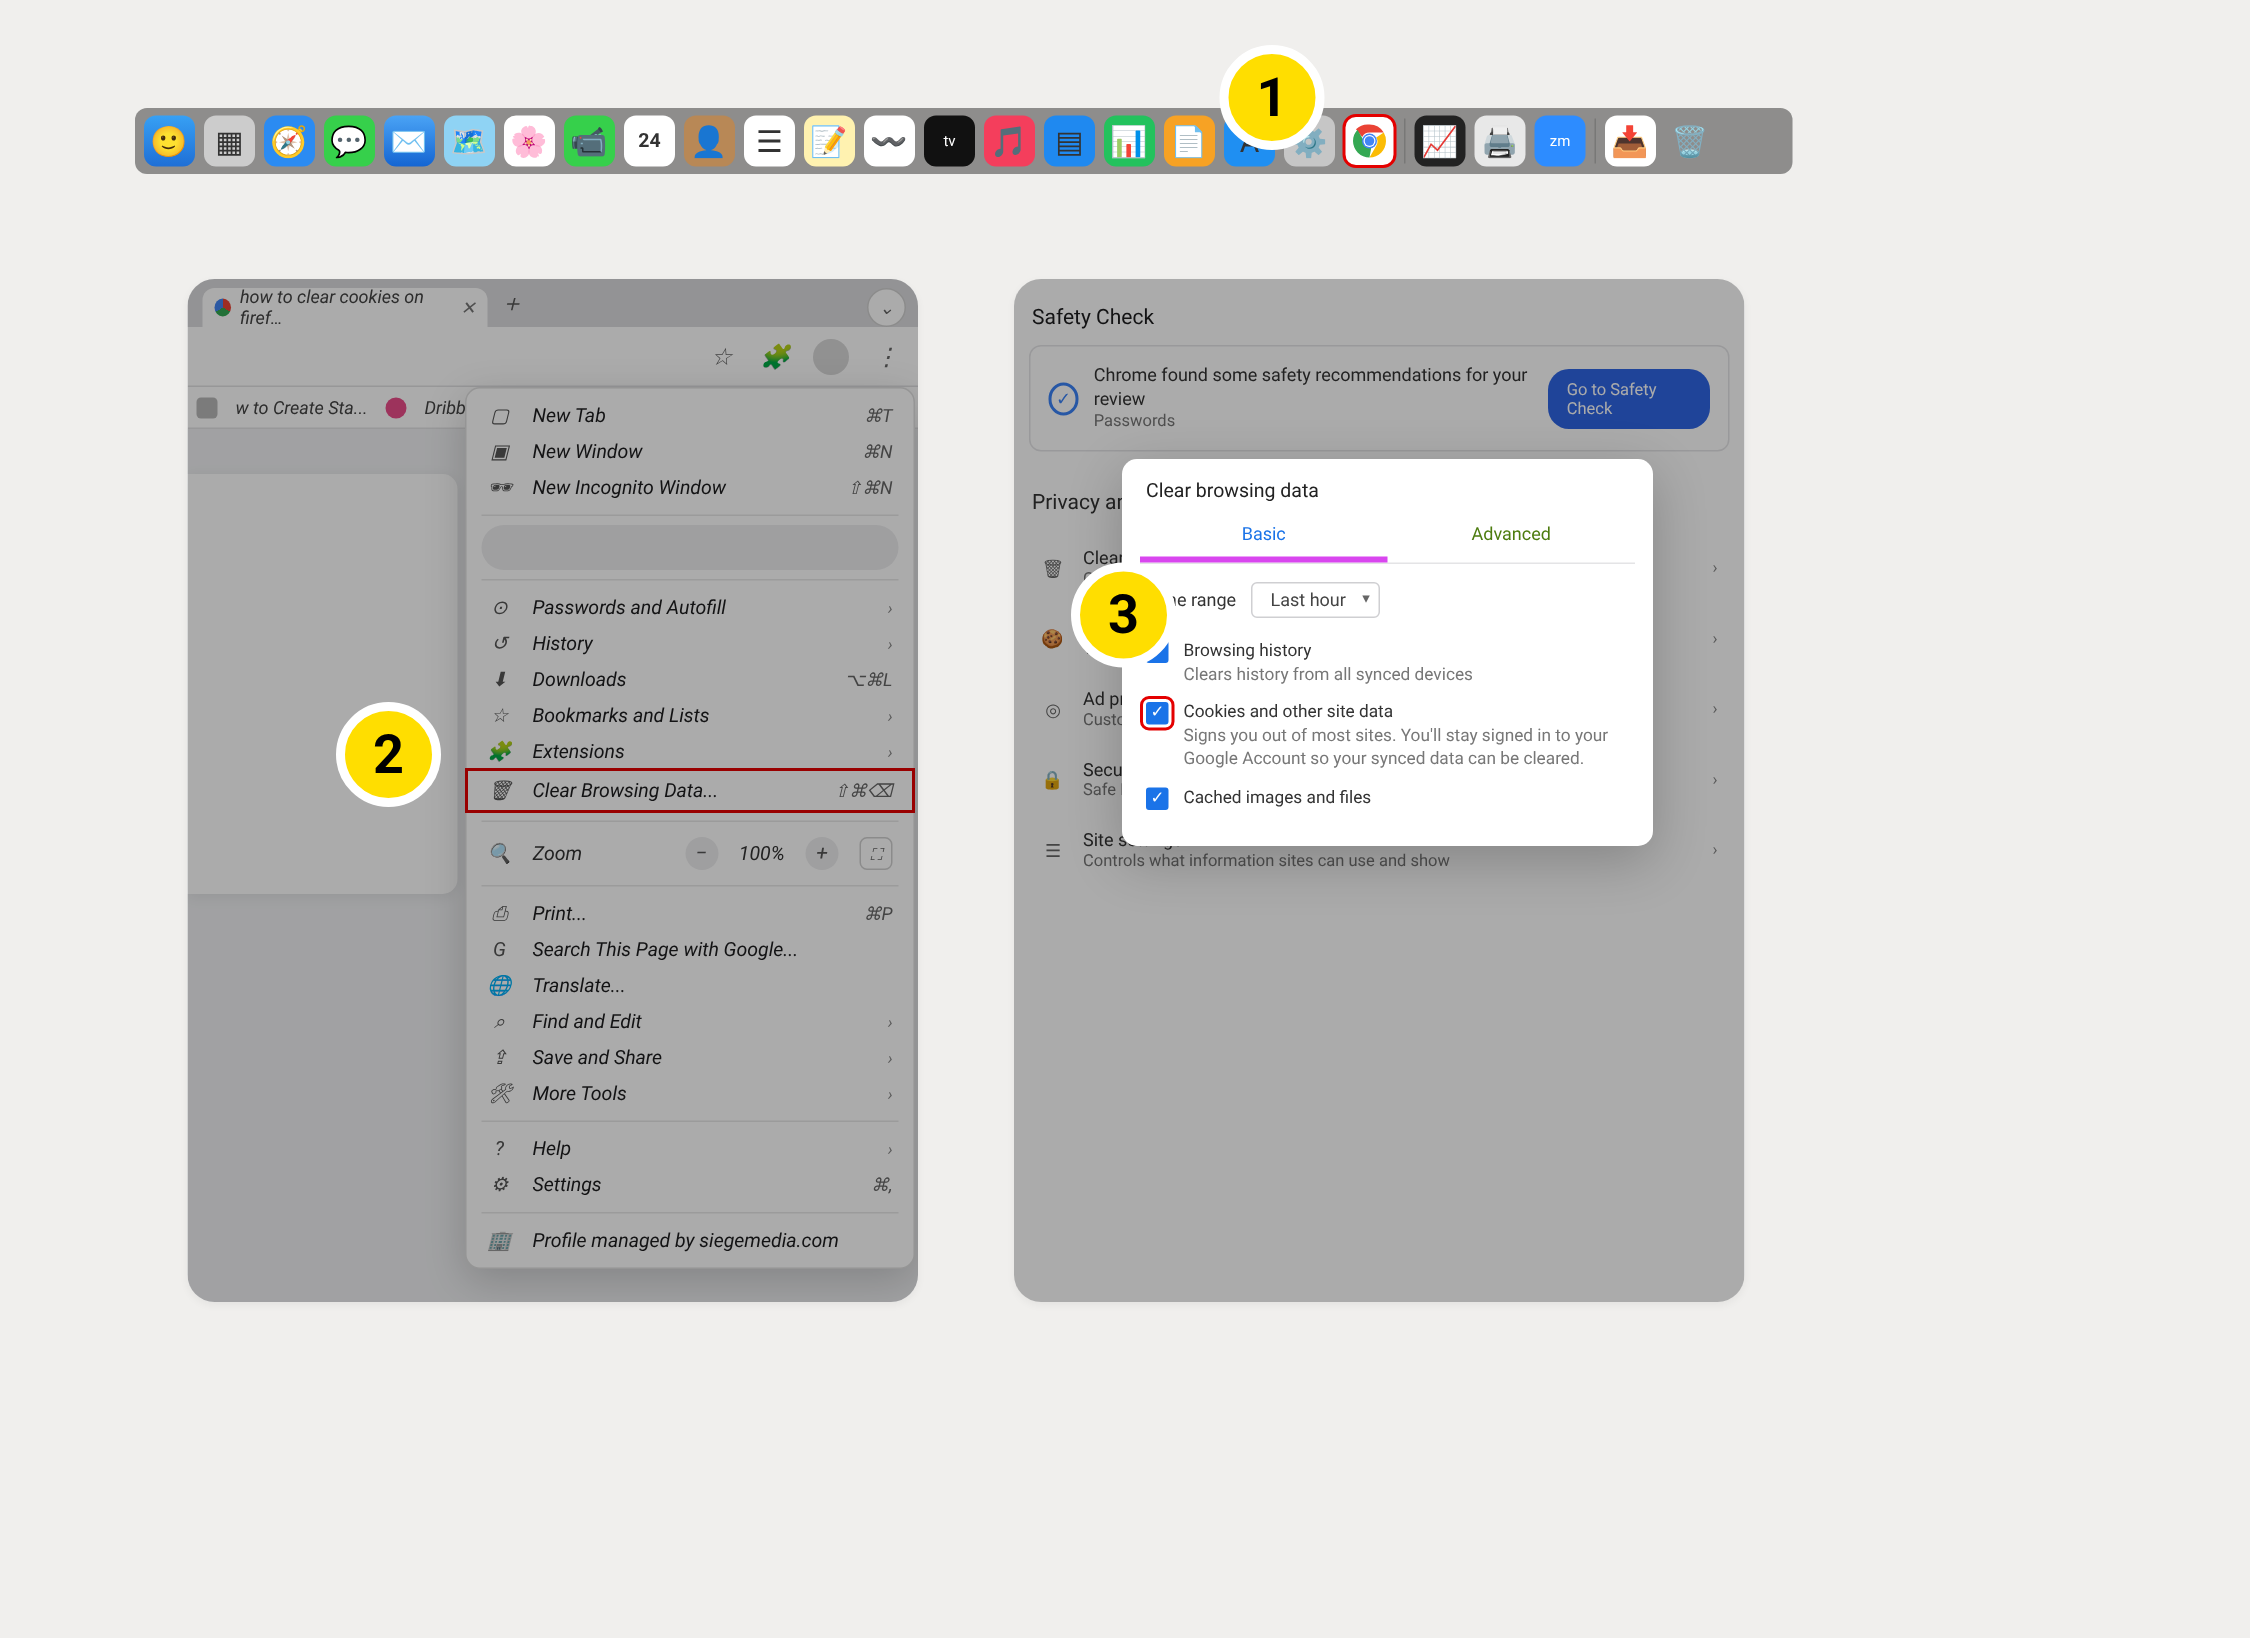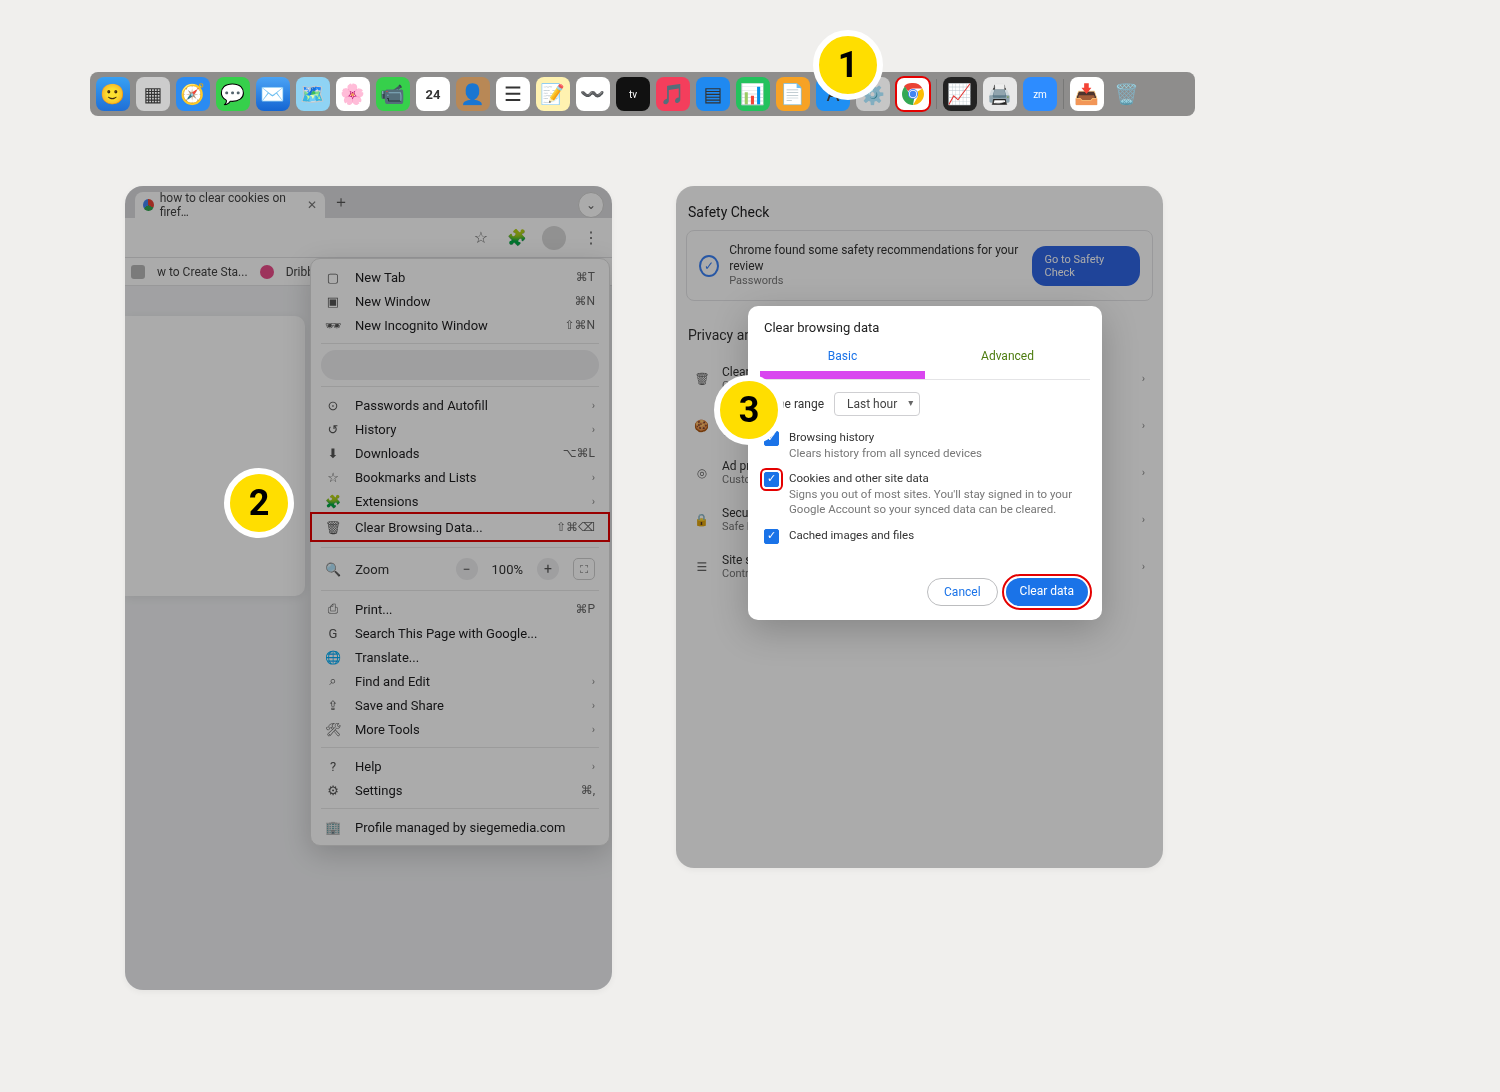--- a/index.html
+++ b/index.html
@@ -41,21 +41,21 @@
   
   .card {
     position: absolute; border-radius: 18px;
     background: #e9eaec;
     overflow: hidden;
     box-shadow: 0 2px 6px rgba(0,0,0,.05);
   }
   .card-dim { position:absolute; inset:0; background: rgba(0,0,0,.33); z-index:10; pointer-events:none;}
 
   
-  .p2 { left: 125px; top: 186px; width: 487px; height: 804px; }
+  .p2 { left: 125px; top: 186px; width: 487px; height: 682px; font-style: italic; }
   .tabbar { height: 32px; background: #dcdcde; display:flex; align-items:center; padding-left:10px; gap:8px;}
   .tab { background:#fff; border-radius:8px 8px 0 0; height:26px; margin-top:6px; width:190px; display:flex;align-items:center; padding:0 8px; gap:6px; font-size:12px; color:#444;}
   .tab .g { width:12px;height:12px;border-radius:50%;background:conic-gradient(#ea4335 0 33%,#34a853 0 66%,#4285f4 0);}
   .tab .close{ margin-left:auto; color:#777; }
   .addtab { color:#555; font-size:16px;}
   .toolbar { height:40px; background:#fff; display:flex; align-items:center; justify-content:flex-end; padding:0 10px; gap:14px; border-bottom:1px solid #e1e1e3;}
   .toolbar .ico{ width:22px; display:flex; justify-content:center; color:#666; font-size:16px;}
   .avatar{ width:24px;height:24px;border-radius:50%;background:#d8d8d8;}
   .bookmarks { height:28px; background:#fff; display:flex; align-items:center; gap:12px; padding:0 6px; font-size:12px; color:#444; border-bottom:1px solid #e3e3e5;}
   .fav{ width:14px;height:14px;border-radius:3px;background:#b8b8b8;}
@@ -96,21 +96,21 @@
   .set-item .ar{ margin-left:auto; color:#888; font-size:11px;}
 
   .dialog{
     position:absolute; left:72px; top:120px; width:354px; background:#fff;
     border-radius:10px; box-shadow: 0 10px 36px rgba(0,0,0,.22);
     z-index:15;
   }
   .dtitle{ font-size:13px; padding:14px 16px 6px; color:#222;}
   .tabs{ display:flex; border-bottom:1px solid #e4e4e6; margin:0 12px;}
   .tabs .t{ flex:1; text-align:center; padding:8px 0; font-size:12px; color:#4d7c0f;}
-  .tabs .t.active{ color:#1a73e8; border-bottom:8px solid #d946ef;}
+  .tabs .t.active{ color:#1a73e8; border-bottom:4px solid #d946ef;}
   .dbody{ padding:12px 16px 14px; font-size:12px; color:#333;}
   .trrow{ display:flex; align-items:center; gap:10px; margin-bottom:14px;}
   .select{ border:1px solid #cfcfd2; border-radius:4px; padding:4px 22px 4px 12px; font-size:12px; position:relative; color:#444;}
   .select::after{ content:"▾"; position:absolute; right:6px; top:4px; font-size:10px; color:#666;}
   .opt{ display:flex; gap:10px; margin-bottom:10px;}
   .cb{ width:15px;height:15px; border:1px solid #1a73e8; border-radius:2px; background:#1a73e8; position:relative; flex-shrink:0; margin-top:1px;}
   .cb::after{ content:"✓"; color:#fff; font-size:11px; position:absolute; left:2px; top:-1px;}
   .opt .txt{ font-size:11.5px; line-height:1.35; color:#333;}
   .opt .txt .s{ color:#777;}
   .ginfo{ display:flex; gap:10px; font-size:11.5px; color:#555; margin-top:6px;}
@@ -373,19 +373,15 @@
       </div>
       <div class="opt">
         <span class="cb red-box" style="outline-offset:2px;"></span>
         <span class="txt"><span>Cookies and other site data</span><br><span class="s">Signs you out of most sites. You'll stay signed in to your Google Account so your synced data can be cleared.</span></span>
       </div>
       <div class="opt">
         <span class="cb"></span>
         <span class="txt"><span>Cached images and files</span><br></span>
       </div>
     </div>
-    <div class="dactions">
-      <span class="btn-cancel">Cancel</span>
-      <span class="btn-clear red-box" style="outline-offset:2px;">Clear data</span>
-    </div>
   </div>
 </div>
 <div class="badge" style="left:714px; top:375px;">3</div>
 
 </body></html>

